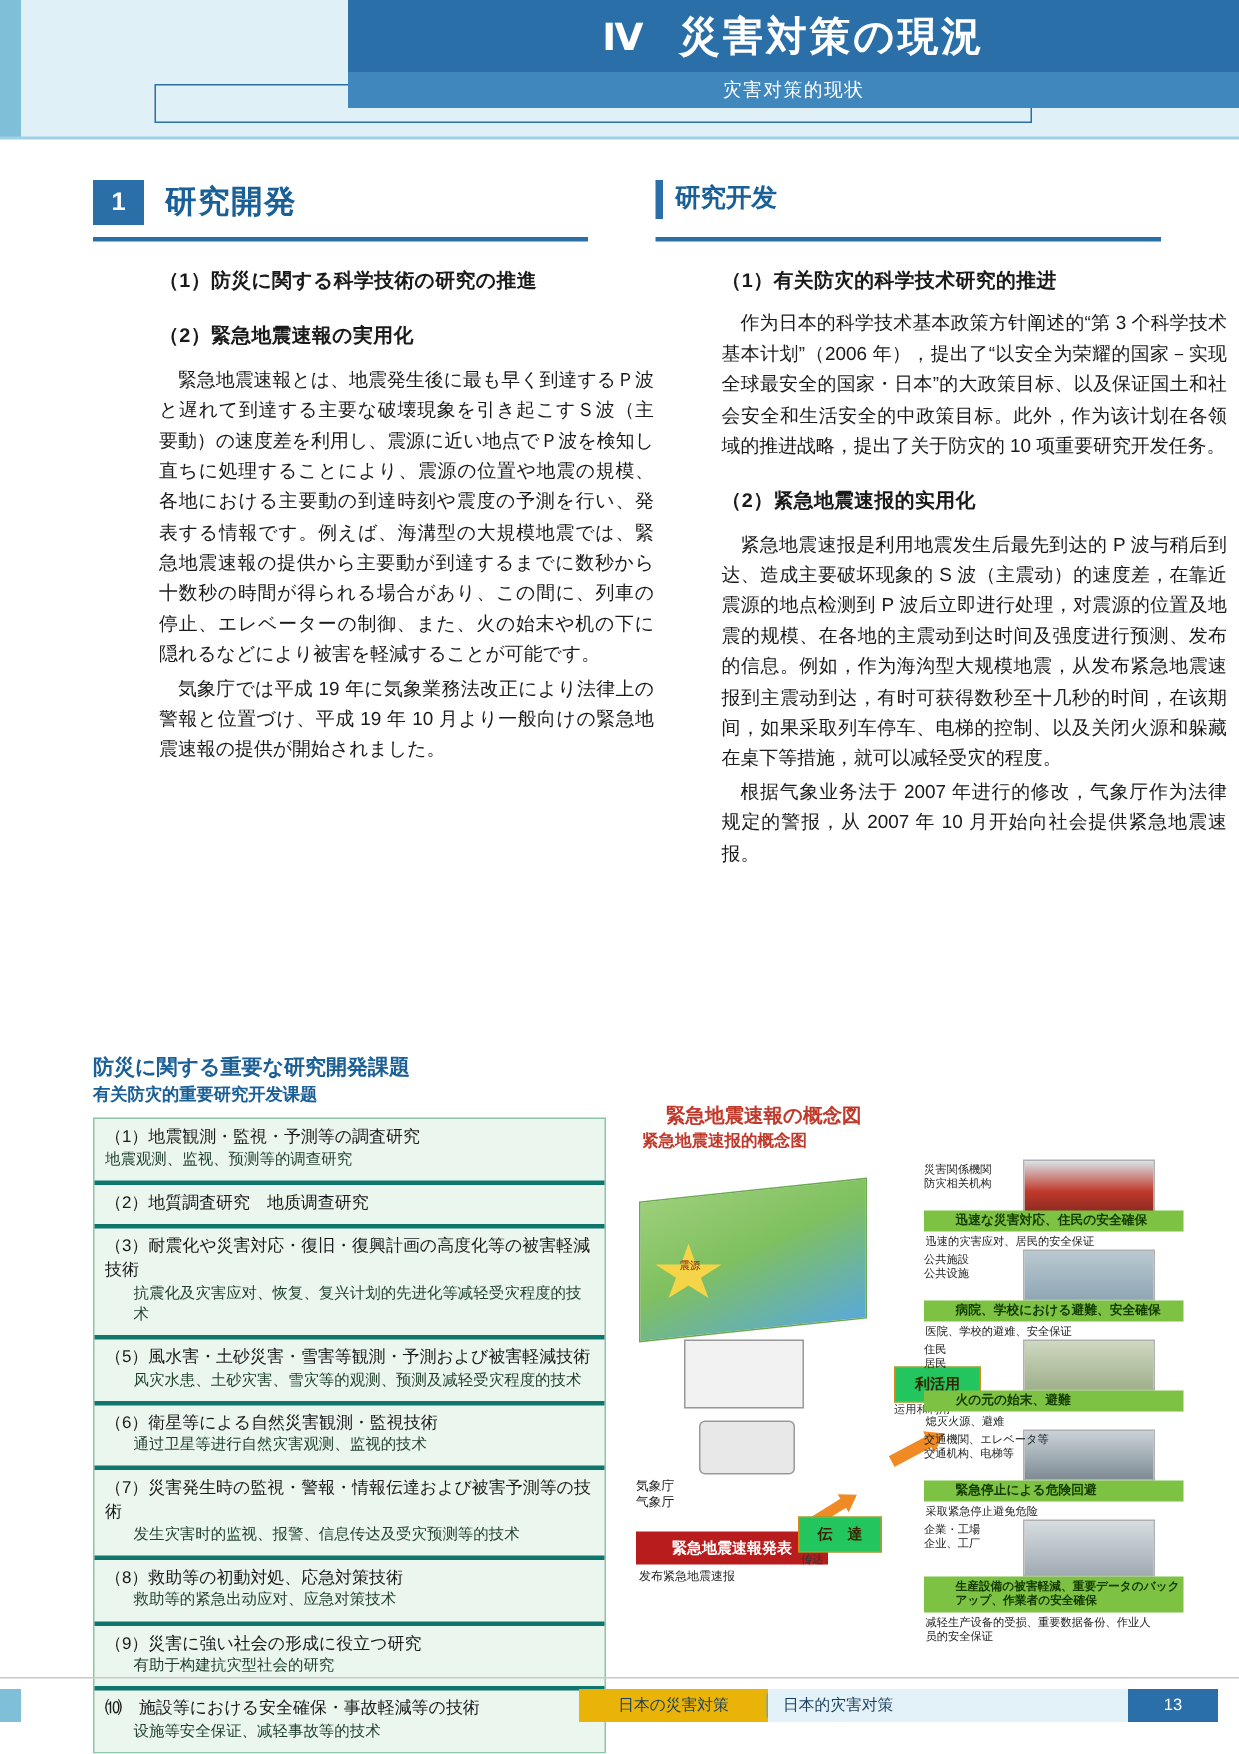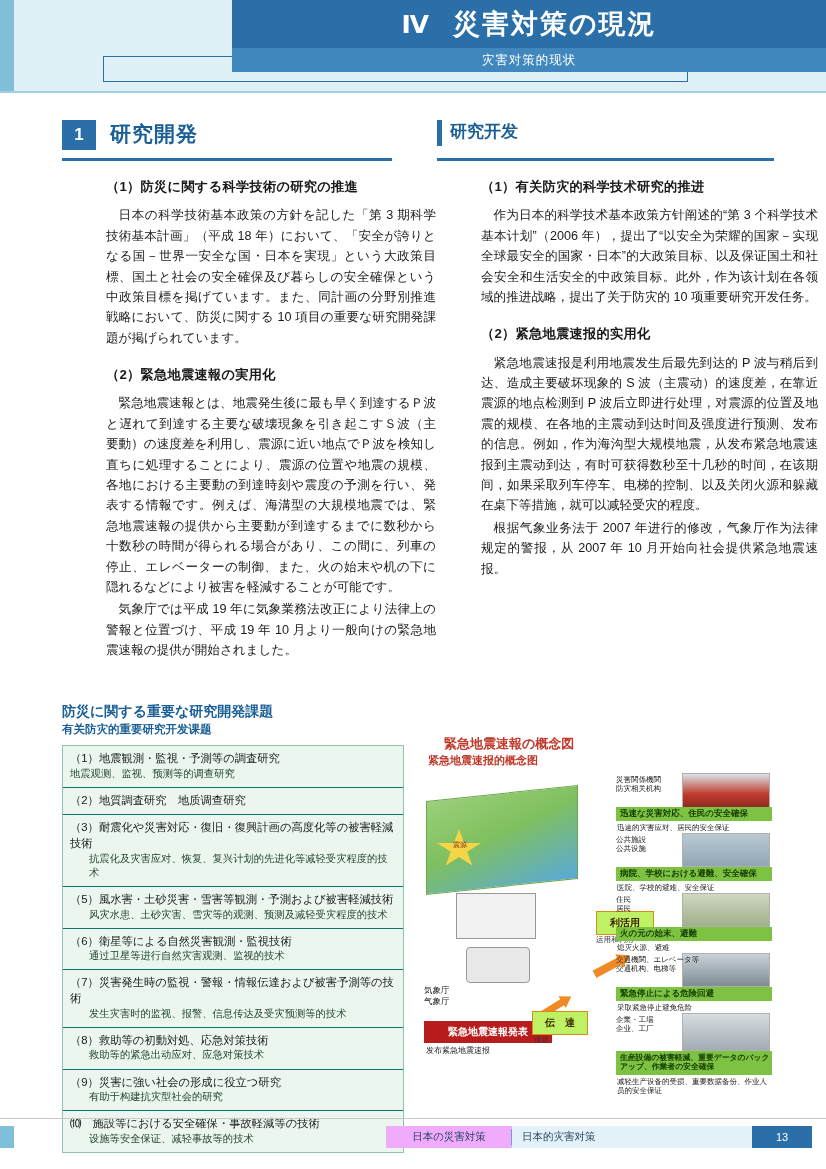--- a/index.html
+++ b/index.html
@@ -89,21 +89,21 @@
     position:absolute;left:62px;top:722px;font-size:11.5px;font-weight:bold;color:#1a5f96;
   }
 
   
   .tbl{
     position:absolute;left:62px;top:745px;width:340px;
     border:1px solid #8fc4a9;
     background:#eaf6ee;
   }
   .tbl-row{
-    border-bottom:1px solid #0f766e;
+    border-bottom:3px solid #0f766e;
     padding:5px 7px 6px 7px;
     font-size:11.3px;line-height:1.38;
   }
   .tbl-row:last-child{border-bottom:none;}
   .tbl-ja{display:block;}
   .tbl-cn{display:block;font-size:10.3px;color:#1f3f2b;}
   .tbl-indent{padding-left:19px;display:block;}
 
   
   .fig{
@@ -149,42 +149,42 @@
     background:#b91c1c;color:#fff;font-size:10px;font-weight:bold;
     display:flex;align-items:center;justify-content:center;
   }
   .fig-red-banner-cn{
     position:absolute;left:6px;top:274px;font-size:8px;color:#222;
   }
   .fig-arrow-orange{
     position:absolute;background:#f08a24;
   }
   .fig-chip{
-    position:absolute;background:#bef264;border:1px solid #d98a18;
+    position:absolute;background:#22c55e;border:1px solid #d98a18;
     font-size:10px;font-weight:bold;color:#3a2300;
     display:flex;align-items:center;justify-content:center;
   }
   .fig-chip-cn{
     position:absolute;font-size:7.5px;color:#333;
   }
   .fig-greenbar{
     position:absolute;background:#7dc242;color:#143b00;font-size:8.5px;font-weight:bold;
-    display:flex;align-items:center;padding-left:4px;
+    display:flex;align-items:center;padding-left:21px;
   }
   .fig-photo{
     position:absolute;border:1px solid #b0b0b0;background:#cfd8dc;
   }
   .fig-small-txt{position:absolute;font-size:7.5px;color:#222;line-height:1.2;}
 
   
   .footer-rule{
     position:absolute;left:0;top:1118px;width:826px;height:1px;background:#c9c9c9;
   }
   .footer-blue-l{
-    position:absolute;left:386px;top:1126px;width:126px;height:22px;background:#f0abfc;
+    position:absolute;left:386px;top:1126px;width:126px;height:22px;background:#eab308;
     display:flex;align-items:center;justify-content:center;font-size:10.5px;color:#1a3f5c;
   }
   .footer-blue-r{
     position:absolute;left:512px;top:1126px;width:240px;height:22px;background:#e3f1f8;
     display:flex;align-items:center;padding-left:10px;font-size:10.5px;color:#1a3f5c;
     box-sizing:border-box;
   }
   .footer-sep{
     position:absolute;left:511px;top:1129px;width:1px;height:16px;background:#6aa5c4;
   }
@@ -217,21 +217,20 @@
 
   <div class="sec-num">1</div>
   <div class="sec-title">研究開発</div>
   <div class="sec-rule"></div>
   <div class="sec-title-cn-bar"></div>
   <div class="sec-title-cn">研究开发</div>
   <div class="sec-rule-cn"></div>
 
   <div class="col col-left">
     <div class="h3">（1）防災に関する科学技術の研究の推進</div>
-    <p class="para">日本の科学技術基本政策の方針を記した「第 3 期科学技術基本計画」（平成 18 年）において、「安全が誇りとなる国－世界一安全な国・日本を実現」という大政策目標、国土と社会の安全確保及び暮らしの安全確保という中政策目標を掲げています。また、同計画の分野別推進戦略において、防災に関する 10 項目の重要な研究開発課題が掲げられています。</p>
     <div class="h3 second">（2）緊急地震速報の実用化</div>
     <p class="para">緊急地震速報とは、地震発生後に最も早く到達するＰ波と遅れて到達する主要な破壊現象を引き起こすＳ波（主要動）の速度差を利用し、震源に近い地点でＰ波を検知し直ちに処理することにより、震源の位置や地震の規模、各地における主要動の到達時刻や震度の予測を行い、発表する情報です。例えば、海溝型の大規模地震では、緊急地震速報の提供から主要動が到達するまでに数秒から十数秒の時間が得られる場合があり、この間に、列車の停止、エレベーターの制御、また、火の始末や机の下に隠れるなどにより被害を軽減することが可能です。</p>
     <p class="para">気象庁では平成 19 年に気象業務法改正により法律上の警報と位置づけ、平成 19 年 10 月より一般向けの緊急地震速報の提供が開始されました。</p>
   </div>
 
   <div class="col col-right">
     <div class="h3">（1）有关防灾的科学技术研究的推进</div>
     <p class="para">作为日本的科学技术基本政策方针阐述的“第 3 个科学技术基本计划”（2006 年），提出了“以安全为荣耀的国家－实现全球最安全的国家・日本”的大政策目标、以及保证国土和社会安全和生活安全的中政策目标。此外，作为该计划在各领域的推进战略，提出了关于防灾的 10 项重要研究开发任务。</p>
     <div class="h3 second">（2）紧急地震速报的实用化</div>
     <p class="para">紧急地震速报是利用地震发生后最先到达的 P 波与稍后到达、造成主要破坏现象的 S 波（主震动）的速度差，在靠近震源的地点检测到 P 波后立即进行处理，对震源的位置及地震的规模、在各地的主震动到达时间及强度进行预测、发布的信息。例如，作为海沟型大规模地震，从发布紧急地震速报到主震动到达，有时可获得数秒至十几秒的时间，在该期间，如果采取列车停车、电梯的控制、以及关闭火源和躲藏在桌下等措施，就可以减轻受灾的程度。</p>

